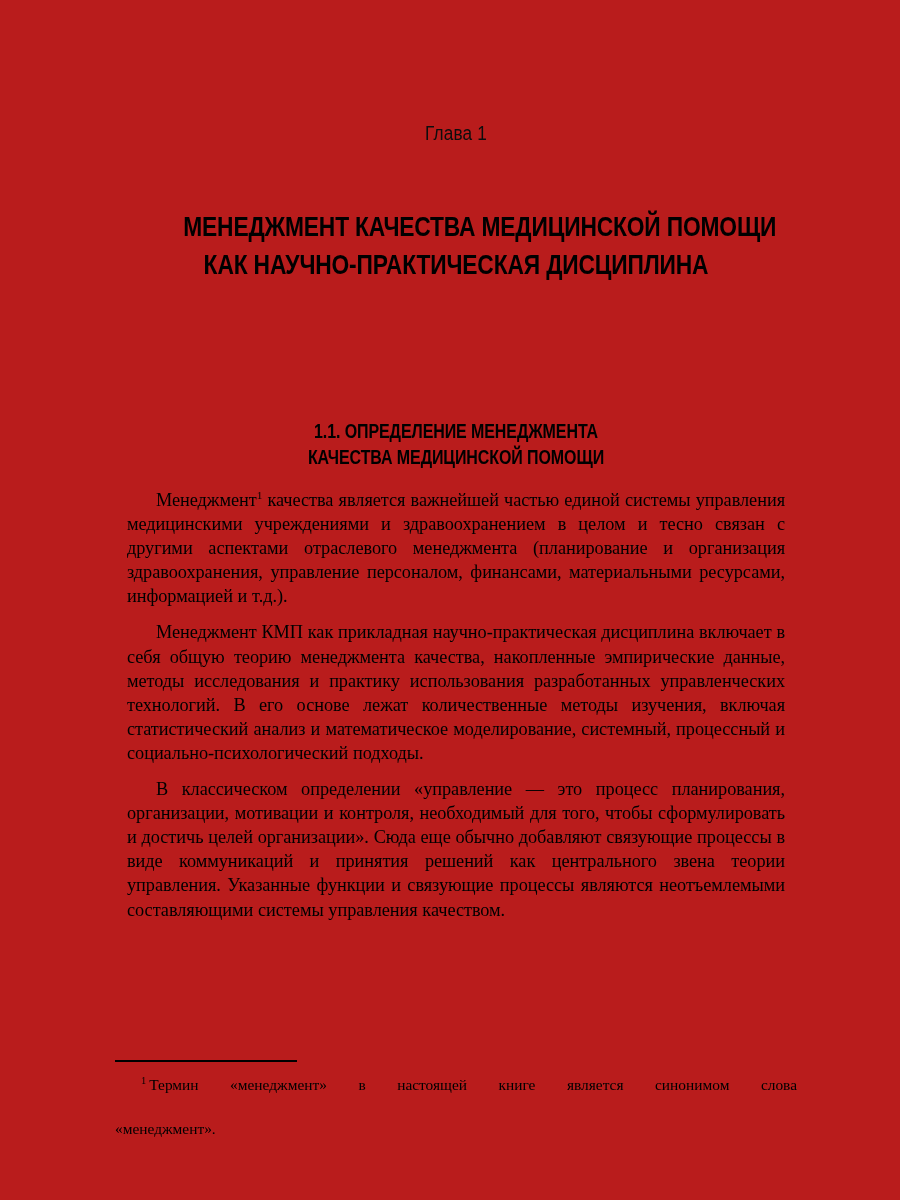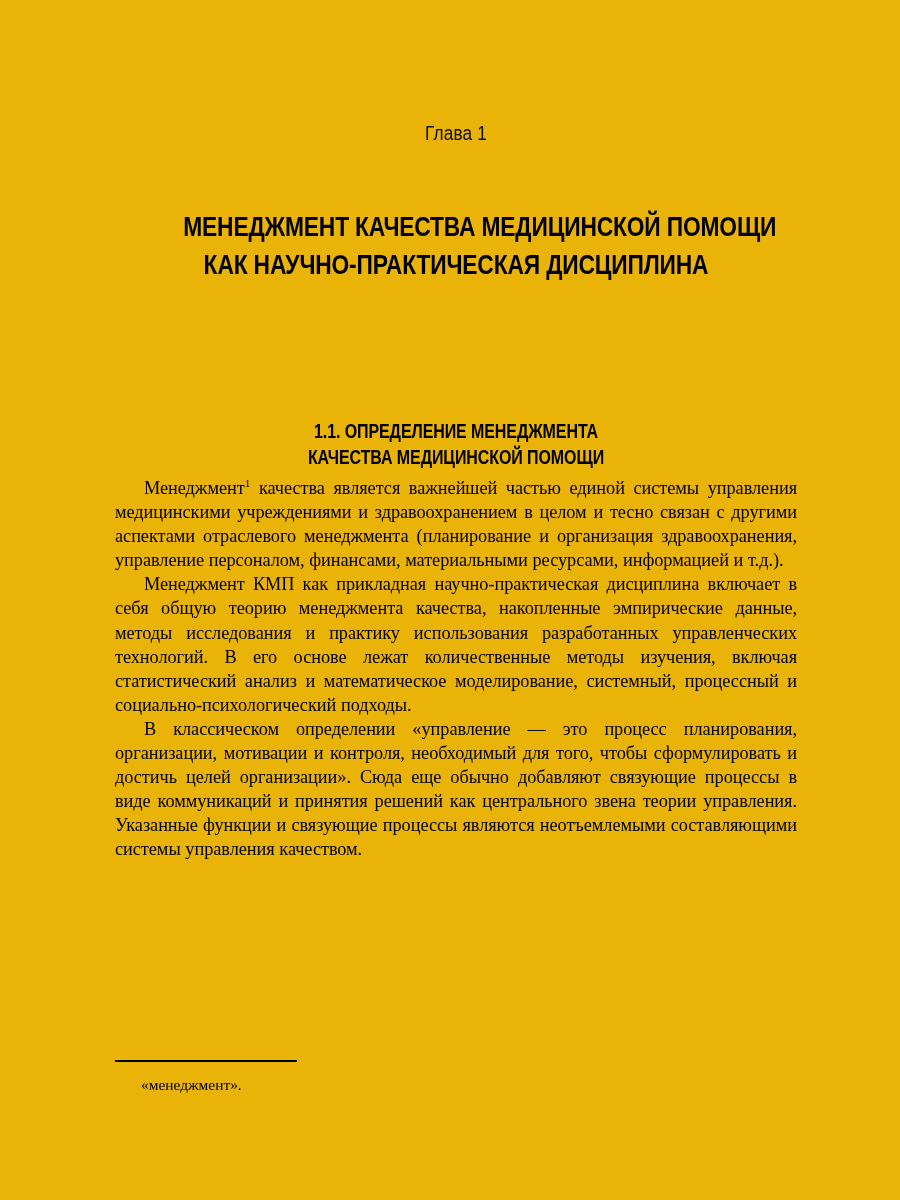--- a/index.html
+++ b/index.html
@@ -6,21 +6,21 @@
   html, body {
     margin: 0;
     padding: 0;
     background: #ffffff;
   }
   .page {
     position: relative;
     width: 900px;
     height: 1200px;
     margin: 0 auto;
-    background: #eab308;
+    background: #b91c1c;
     overflow: hidden;
     font-family: "Liberation Serif", "DejaVu Serif", serif;
     color: #000000;
     -webkit-font-smoothing: antialiased;
   }
 
   
   .content {
     position: absolute;
     left: 115px;
@@ -87,21 +87,21 @@
   }
 
   
   .body-text {
     position: absolute;
     left: 0;
     top: 476px;
     width: 682px;
   }
   .body-text p {
-    margin: 0;
+    margin: 12px;
     text-indent: 29px;
     text-align: justify;
     text-justify: inter-word;
     font-size: 18.3px;
     line-height: 24.1px;
     letter-spacing: -0.05px;
     word-spacing: 0.2px;
     hyphens: manual;
   }
   .body-text p.last-para { text-align: justify; }
@@ -175,17 +175,17 @@
 
       <p>Менеджмент КМП как прикладная научно-практическая дисциплина включает в себя общую теорию менеджмента качества, накопленные эмпирические данные, методы исследования и практику использования разработанных управленческих технологий. В его основе лежат количественные методы изучения, включая статистический анализ и математическое моделирование, системный, процессный и социально-психологический подходы.</p>
 
       <p>В классическом определении «управление — это процесс планирования, организации, мотивации и контроля, необходимый для того, чтобы сформулировать и достичь целей организации». Сюда еще обычно добавляют связующие процессы в виде коммуникаций и принятия решений как центрального звена теории управления. Указанные функции и связующие процессы являются неотъемлемыми составляющими системы управления качеством.</p>
 
 
     </div>
 
     <div class="footnote">
       <div class="footnote-rule"></div>
-      <p class="footnote-text"><span>«менеджмент».</span></p>
+      <p class="footnote-text"><span class="fn-line1"><sup class="fn-num">1</sup><span>Термин «менеджмент» в настоящей книге является синонимом слова</span></span><span>«менеджмент».</span></p>
     </div>
 
   </div>
 </div>
 
 </body></html>

